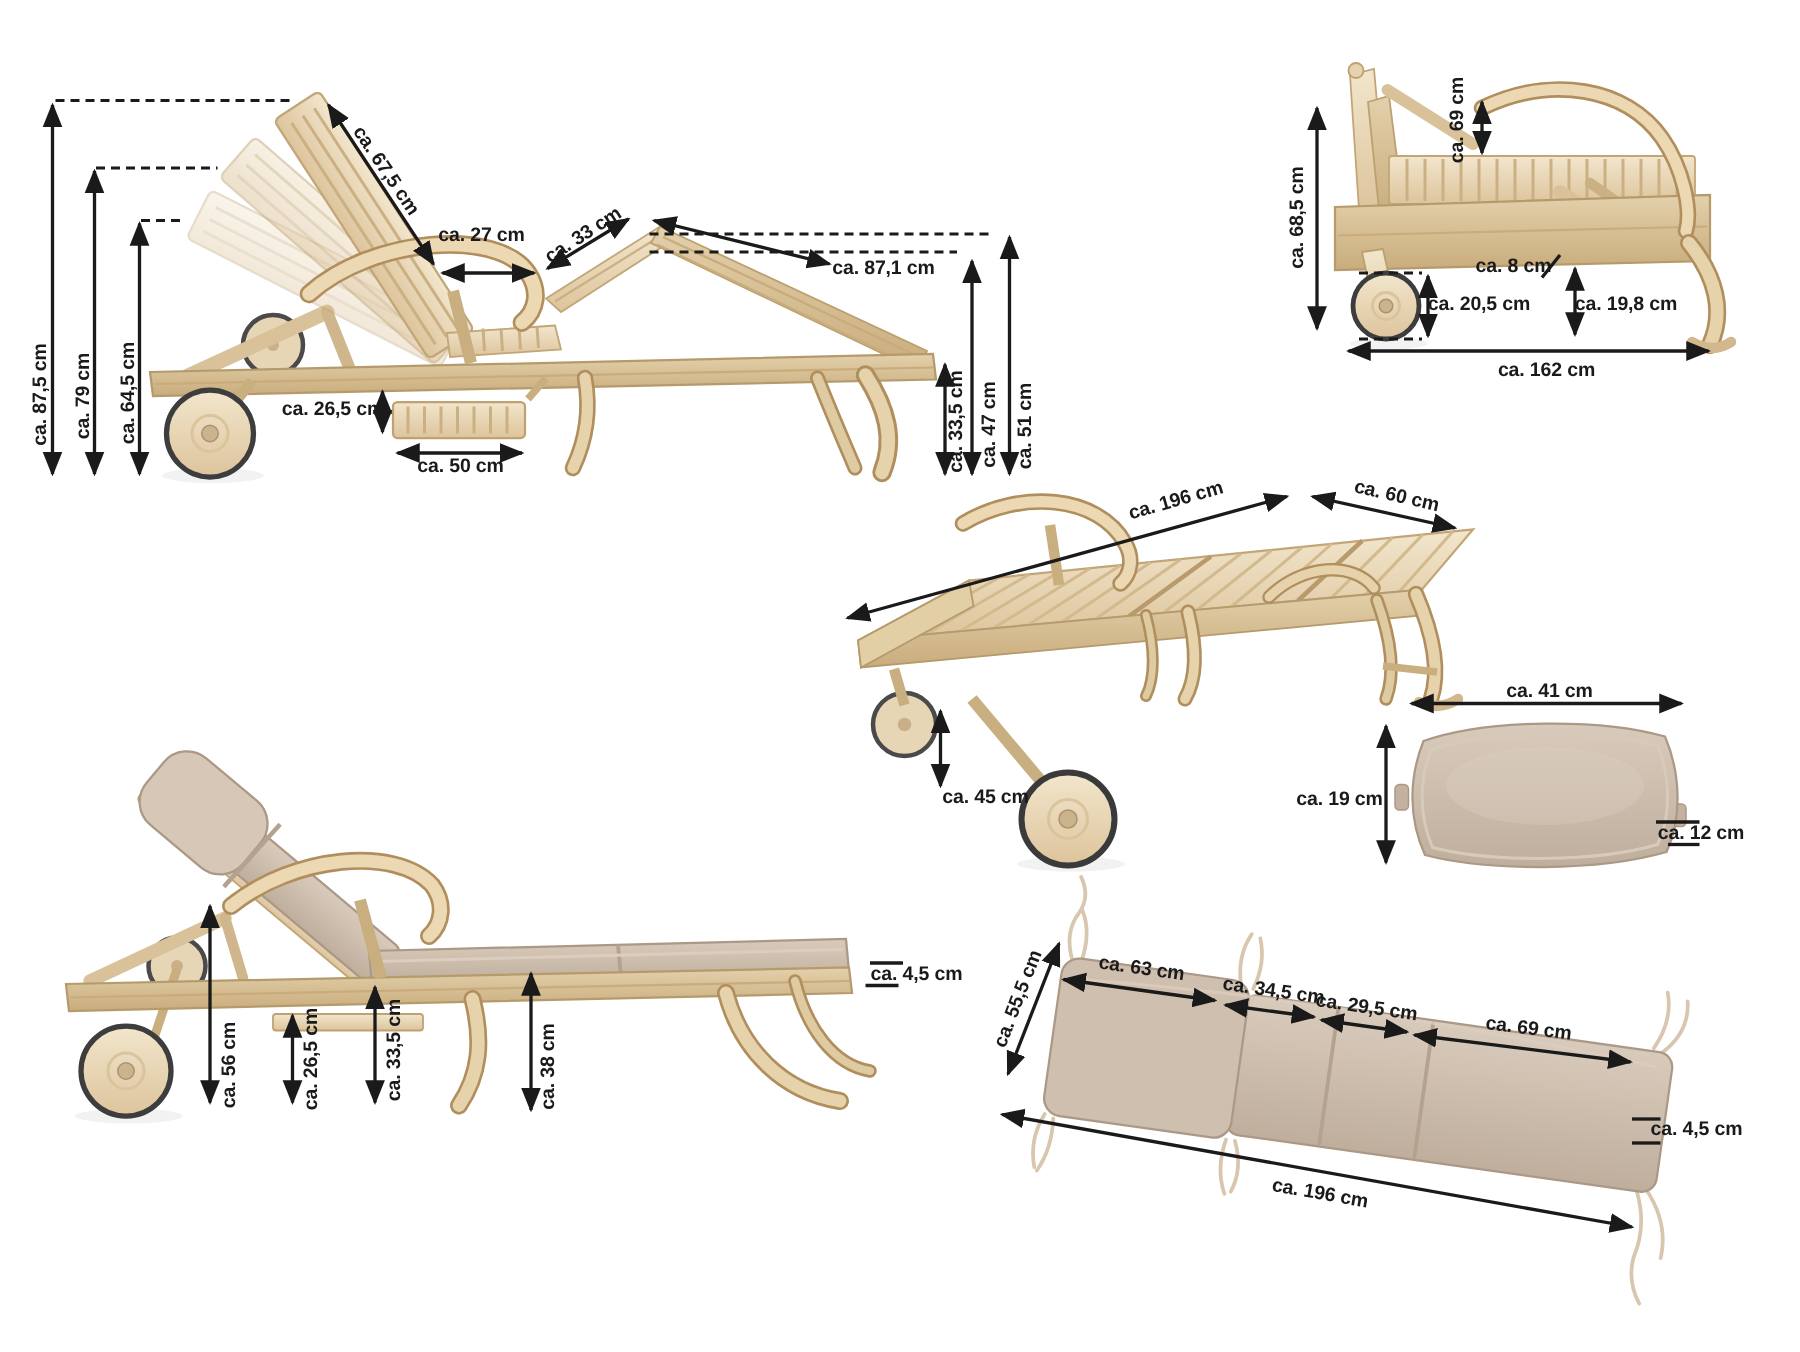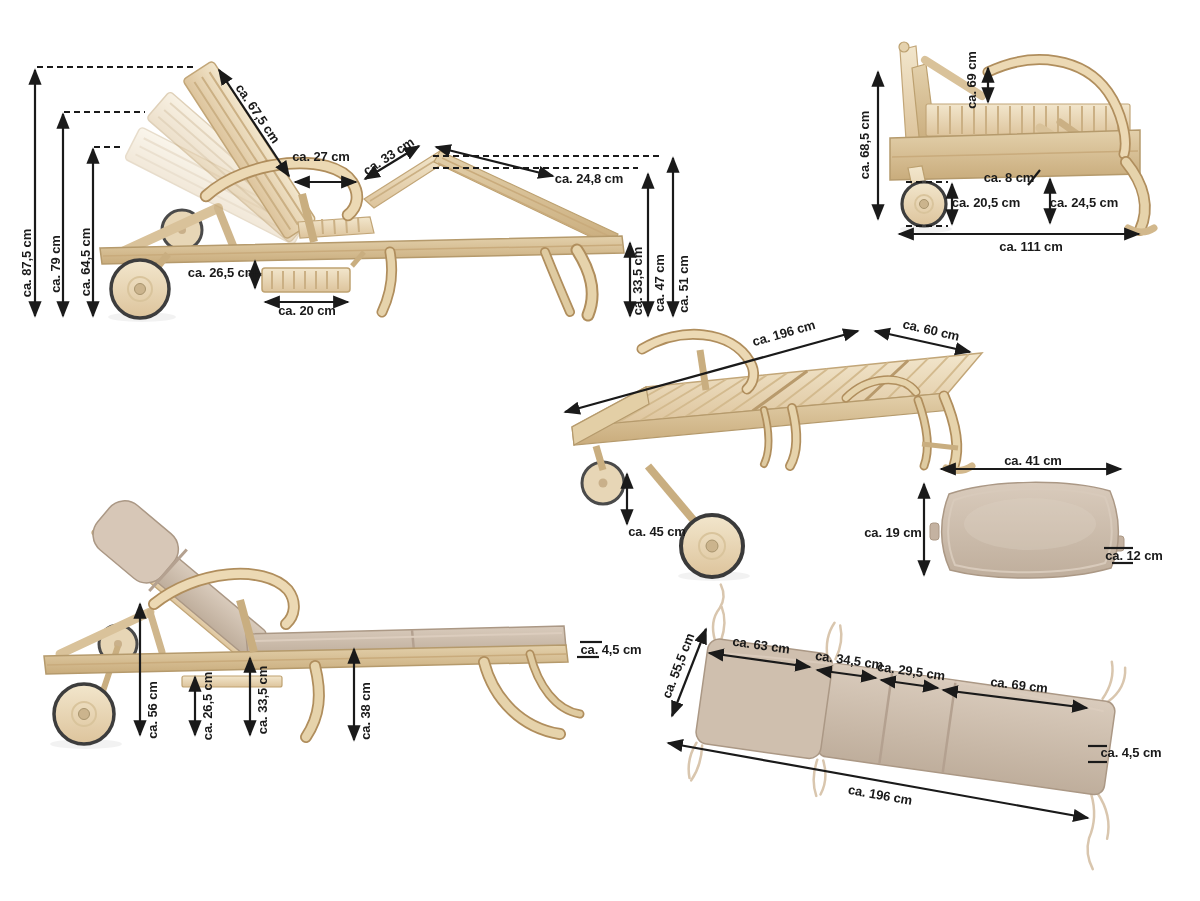--- a/index.html
+++ b/index.html
@@ -250,33 +250,33 @@
     <line class="ln" x1="1088" y1="762" x2="1107" y2="762"></line>
   </g>
 </svg>
 
 <span class="lbl" style="left:27px;top:263px;--r:-90deg">ca. 87,5 cm</span>
 <span class="lbl" style="left:56px;top:264px;--r:-90deg">ca. 79 cm</span>
 <span class="lbl" style="left:86px;top:262px;--r:-90deg">ca. 64,5 cm</span>
 <span class="lbl" style="left:257px;top:114px;--r:56deg">ca. 67,5 cm</span>
 <span class="lbl" style="left:321px;top:157px">ca. 27 cm</span>
 <span class="lbl" style="left:389px;top:157px;--r:-33deg">ca. 33 cm</span>
-<span class="lbl" style="left:589px;top:179px">ca. 24,8 cm</span>
+<span class="lbl" style="left:589px;top:179px">ca. 87,1 cm</span>
 <span class="lbl" style="left:222px;top:273px">ca. 26,5 cm</span>
-<span class="lbl" style="left:307px;top:311px">ca. 20 cm</span>
+<span class="lbl" style="left:307px;top:311px">ca. 50 cm</span>
 <span class="lbl" style="left:638px;top:281px;--r:-90deg">ca. 33,5 cm</span>
 <span class="lbl" style="left:660px;top:283px;--r:-90deg">ca. 47 cm</span>
 <span class="lbl" style="left:684px;top:284px;--r:-90deg">ca. 51 cm</span>
 
 <span class="lbl" style="left:972px;top:80px;--r:-90deg">ca. 69 cm</span>
 <span class="lbl" style="left:865px;top:145px;--r:-90deg">ca. 68,5 cm</span>
 <span class="lbl" style="left:1009px;top:178px">ca. 8 cm</span>
 <span class="lbl" style="left:986px;top:203px">ca. 20,5 cm</span>
-<span class="lbl" style="left:1084px;top:203px">ca. 24,5 cm</span>
-<span class="lbl" style="left:1031px;top:247px">ca. 111 cm</span>
+<span class="lbl" style="left:1084px;top:203px">ca. 19,8 cm</span>
+<span class="lbl" style="left:1031px;top:247px">ca. 162 cm</span>
 
 <span class="lbl" style="left:784px;top:334px;--r:-16deg">ca. 196 cm</span>
 <span class="lbl" style="left:931px;top:331px;--r:13deg">ca. 60 cm</span>
 <span class="lbl" style="left:657px;top:532px">ca. 45 cm</span>
 
 <span class="lbl" style="left:1033px;top:461px">ca. 41 cm</span>
 <span class="lbl" style="left:893px;top:533px">ca. 19 cm</span>
 <span class="lbl" style="left:1134px;top:556px">ca. 12 cm</span>
 
 <span class="lbl" style="left:153px;top:710px;--r:-90deg">ca. 56 cm</span>

